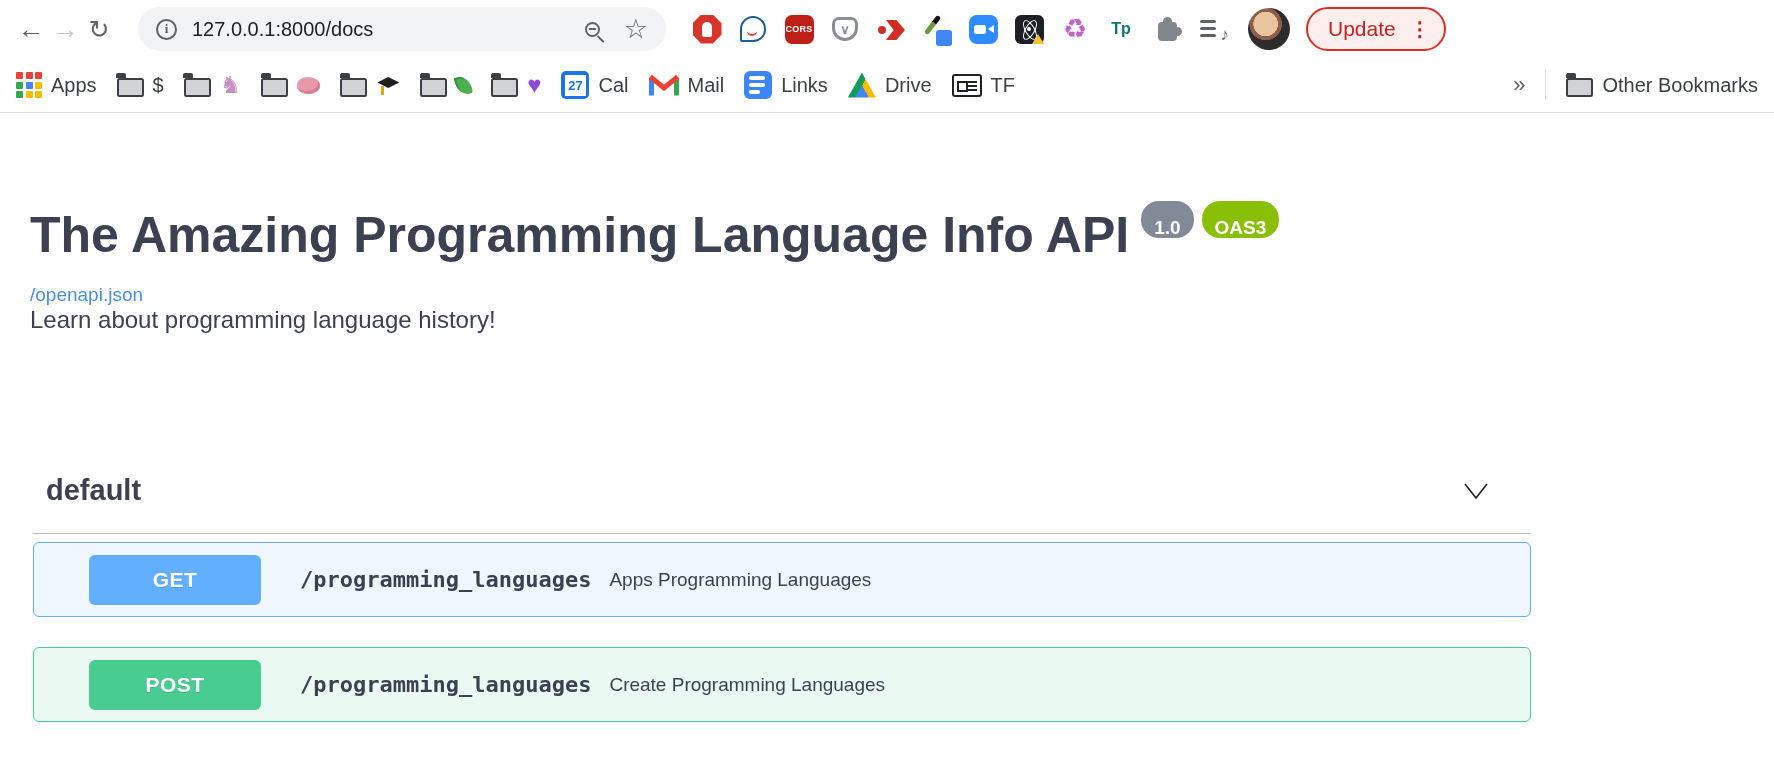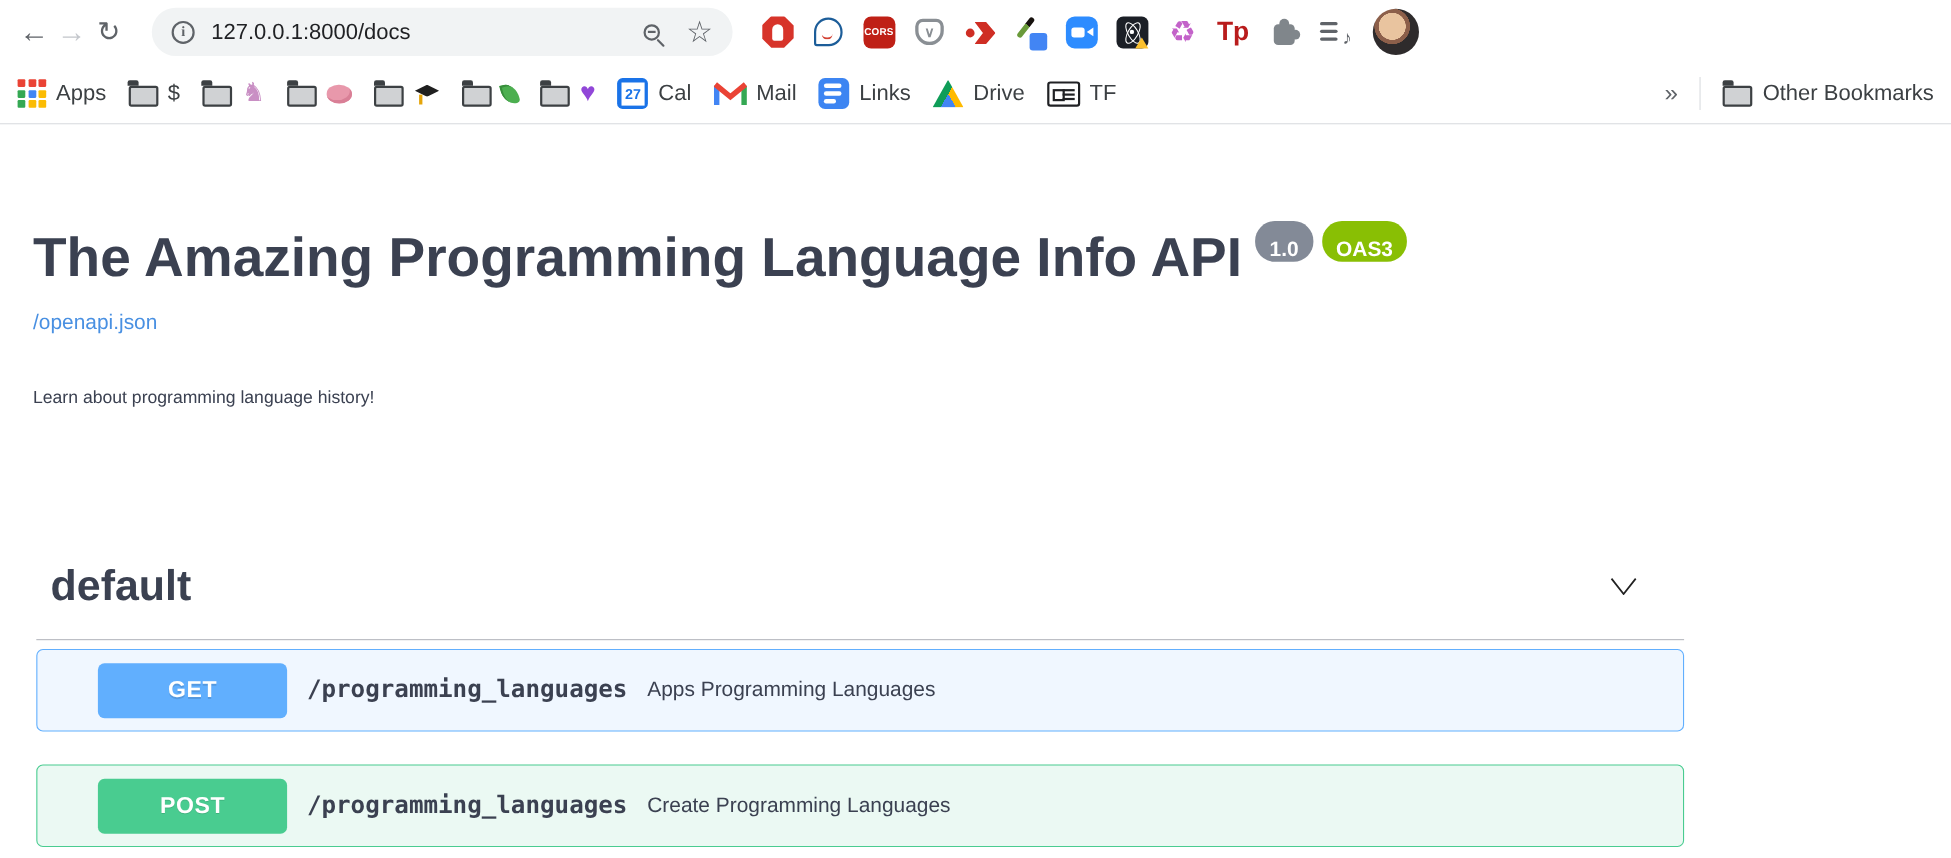--- a/index.html
+++ b/index.html
@@ -62,21 +62,21 @@
   .ext-react { width:29px; height:29px; background:#1b1f26; border-radius:6px; position:relative; overflow:visible; }
   .ext-react::before, .ext-react::after { content:""; position:absolute; left:4px; top:10px; width:20px; height:8px;
     border:1.6px solid #fff; border-radius:50%; }
   .ext-react::before { transform:rotate(60deg); }
   .ext-react::after  { transform:rotate(-60deg); }
   .react-dot { position:absolute; left:12.5px; top:12.5px; width:4px; height:4px; background:#fff; border-radius:50%; }
   .react-warn { position:absolute; right:0px; bottom:0px; width:0; height:0;
     border-left:6px solid transparent; border-right:6px solid transparent; border-bottom:10px solid #fbc02d; }
 
   .ext-recycle { font-size:27px; color:#c362c9; line-height:1; }
-  .ext-tp { color:#b91c1c; font-weight:800; font-size:24px; font-family:"Liberation Sans",sans-serif; }
+  .ext-tp { color:#0f766e; font-weight:800; font-size:16px; font-family:"Liberation Sans",sans-serif; }
 
   .ext-puzzle { position:relative; width:19px; height:19px; background:#80868b; border-radius:4px; margin-top:4px; }
   .ext-puzzle::before { content:""; position:absolute; top:-5px; left:5px; width:9px; height:9px; background:#80868b; border-radius:50%; }
   .ext-puzzle::after { content:""; position:absolute; top:5px; right:-5px; width:9px; height:9px; background:#80868b; border-radius:50%; }
 
   .ext-media { position:relative; width:28px; height:26px; }
   .ext-media::before { content:""; position:absolute; left:1px; top:4px; width:16px; height:3px; background:#5f6368;
     border-radius:2px; box-shadow:0 7px 0 #5f6368, 0 14px 0 #5f6368; }
   .media-note { position:absolute; right:-2px; bottom:-3px; font-size:17px; color:#5f6368; }
 
@@ -134,36 +134,36 @@
 
   
   .page { padding:0 30px; }
   .api-title { margin-top:88px; font-size:50px; line-height:54px; font-weight:700; color:var(--c-title,#3b4151); }
   .badge { display:inline-grid; place-items:center; height:37px; padding:0 13px; border-radius:18px;
            color:#fff; font-size:19px; font-weight:700; vertical-align:18px; margin-left:12px; }
   .badge.version { background:var(--c-version_badge,#838a97); }
   .badge.oas { background:var(--c-oas_badge,#89bf04); margin-left:8px; }
   .spec-link { display:inline-block; margin-top:22px; font-size:19px; color:var(--c-link,#4990e2);
                text-decoration:none; cursor:pointer; }
-  .api-desc { margin-top:48px; font-size:16px; color:var(--c-title,#3b4151); }
+  .api-desc { font-size:24px; color:var(--c-title,#3b4151); }
 
   .tag-section { margin-top:140px; margin-left:3px; width:1498px; }
   .tag-header { display:flex; align-items:center; padding:0 0 26px 13px; border-bottom:1px solid #b6b9bf; cursor:pointer; }
-  .tag-title { font-size:39px; font-weight:700; color:var(--c-title,#3b4151); }
+  .tag-title { font-size:29px; font-weight:700; color:var(--c-title,#3b4151); }
   .tag-chevron { margin-left:auto; margin-right:42px; }
 
   .opblock { display:flex; align-items:center; height:75px; border-radius:6px; cursor:pointer;padding-left:43px; }
   .opblock.get { margin-top:8px; border:1.8px solid var(--c-get,#61affe); background:var(--c-get_bg,#f0f7ff); }
   .opblock.post { margin-top:30px; border:1.8px solid var(--c-post,#49cc90); background:var(--c-post_bg,#ebf9f3); }
   .method-btn { width:172px; height:50px; margin-left:12px; border-radius:6px; display:grid; place-items:center;
                 color:#fff; font-size:21px; font-weight:700; letter-spacing:.5px; flex:none;
                 text-shadow:0 1px 0 rgba(0,0,0,.12); }
   .opblock.get .method-btn { background:var(--c-get,#61affe); }
   .opblock.post .method-btn { background:var(--c-post,#49cc90); }
-  .op-path { margin-left:18px; font-family:"DejaVu Sans Mono", monospace; font-weight:700; font-size:22px;
+  .op-path { margin-left:39px; font-family:"DejaVu Sans Mono", monospace; font-weight:700; font-size:22px;
              color:var(--c-title,#3b4151); }
   .op-summary { margin-left:18px; font-size:19px; color:var(--c-title,#3b4151); }
 </style>
 </head>
 <body>
 
 <div class="toolbar">
   <span class="nav-btn">←</span>
   <span class="nav-btn fwd">→</span>
   <span class="nav-btn reload">↻</span>
@@ -215,20 +215,24 @@
       </span>
     <span class="ext">
       <span class="ext-media">
         <span class="media-note">♪</span>
       </span>
     </span>
   </div>
 
   <span class="avatar"></span>
 
+  <div class="update-pill">
+    <span class="update-label">Update</span>
+    <span class="update-kebab">⋮</span>
+  </div>
 </div>
 
 <div class="bookmarks">
   <span class="bm">
     <span class="apps-grid">
         <span></span>
         <span></span>
         <span></span>
         <span></span>
         <span></span>

